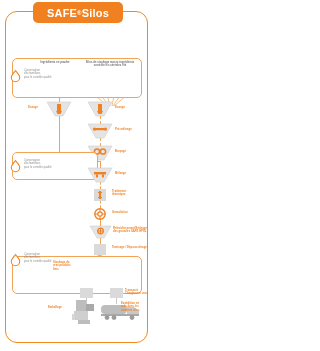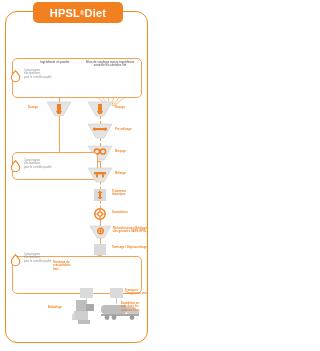--- a/index.html
+++ b/index.html
@@ -84,23 +84,23 @@
   svg{display:block;overflow:visible;}
 </style>
 </head>
 <body>
 
 <div id="diagram">
 
   <div class="outer-frame"></div>
 
   <div class="title-pill">
-    <span>HPSL</span>
+    <span>SAFE</span>
       <sup>®</sup>
-      <span> Diet</span>
+      <span> Silos</span>
   </div>
 
   <div class="panel" style="left:12px;top:58px;width:130px;height:40px;"></div>
 
   <div class="col-head" style="left:33px;top:61px;width:44px;">
     <span>Ingrédients en poudre</span>
   </div>
 
   <div class="col-head" style="left:81px;top:61px;width:58px;">
     <span>Silos de stockage macro ingrédients</span>

